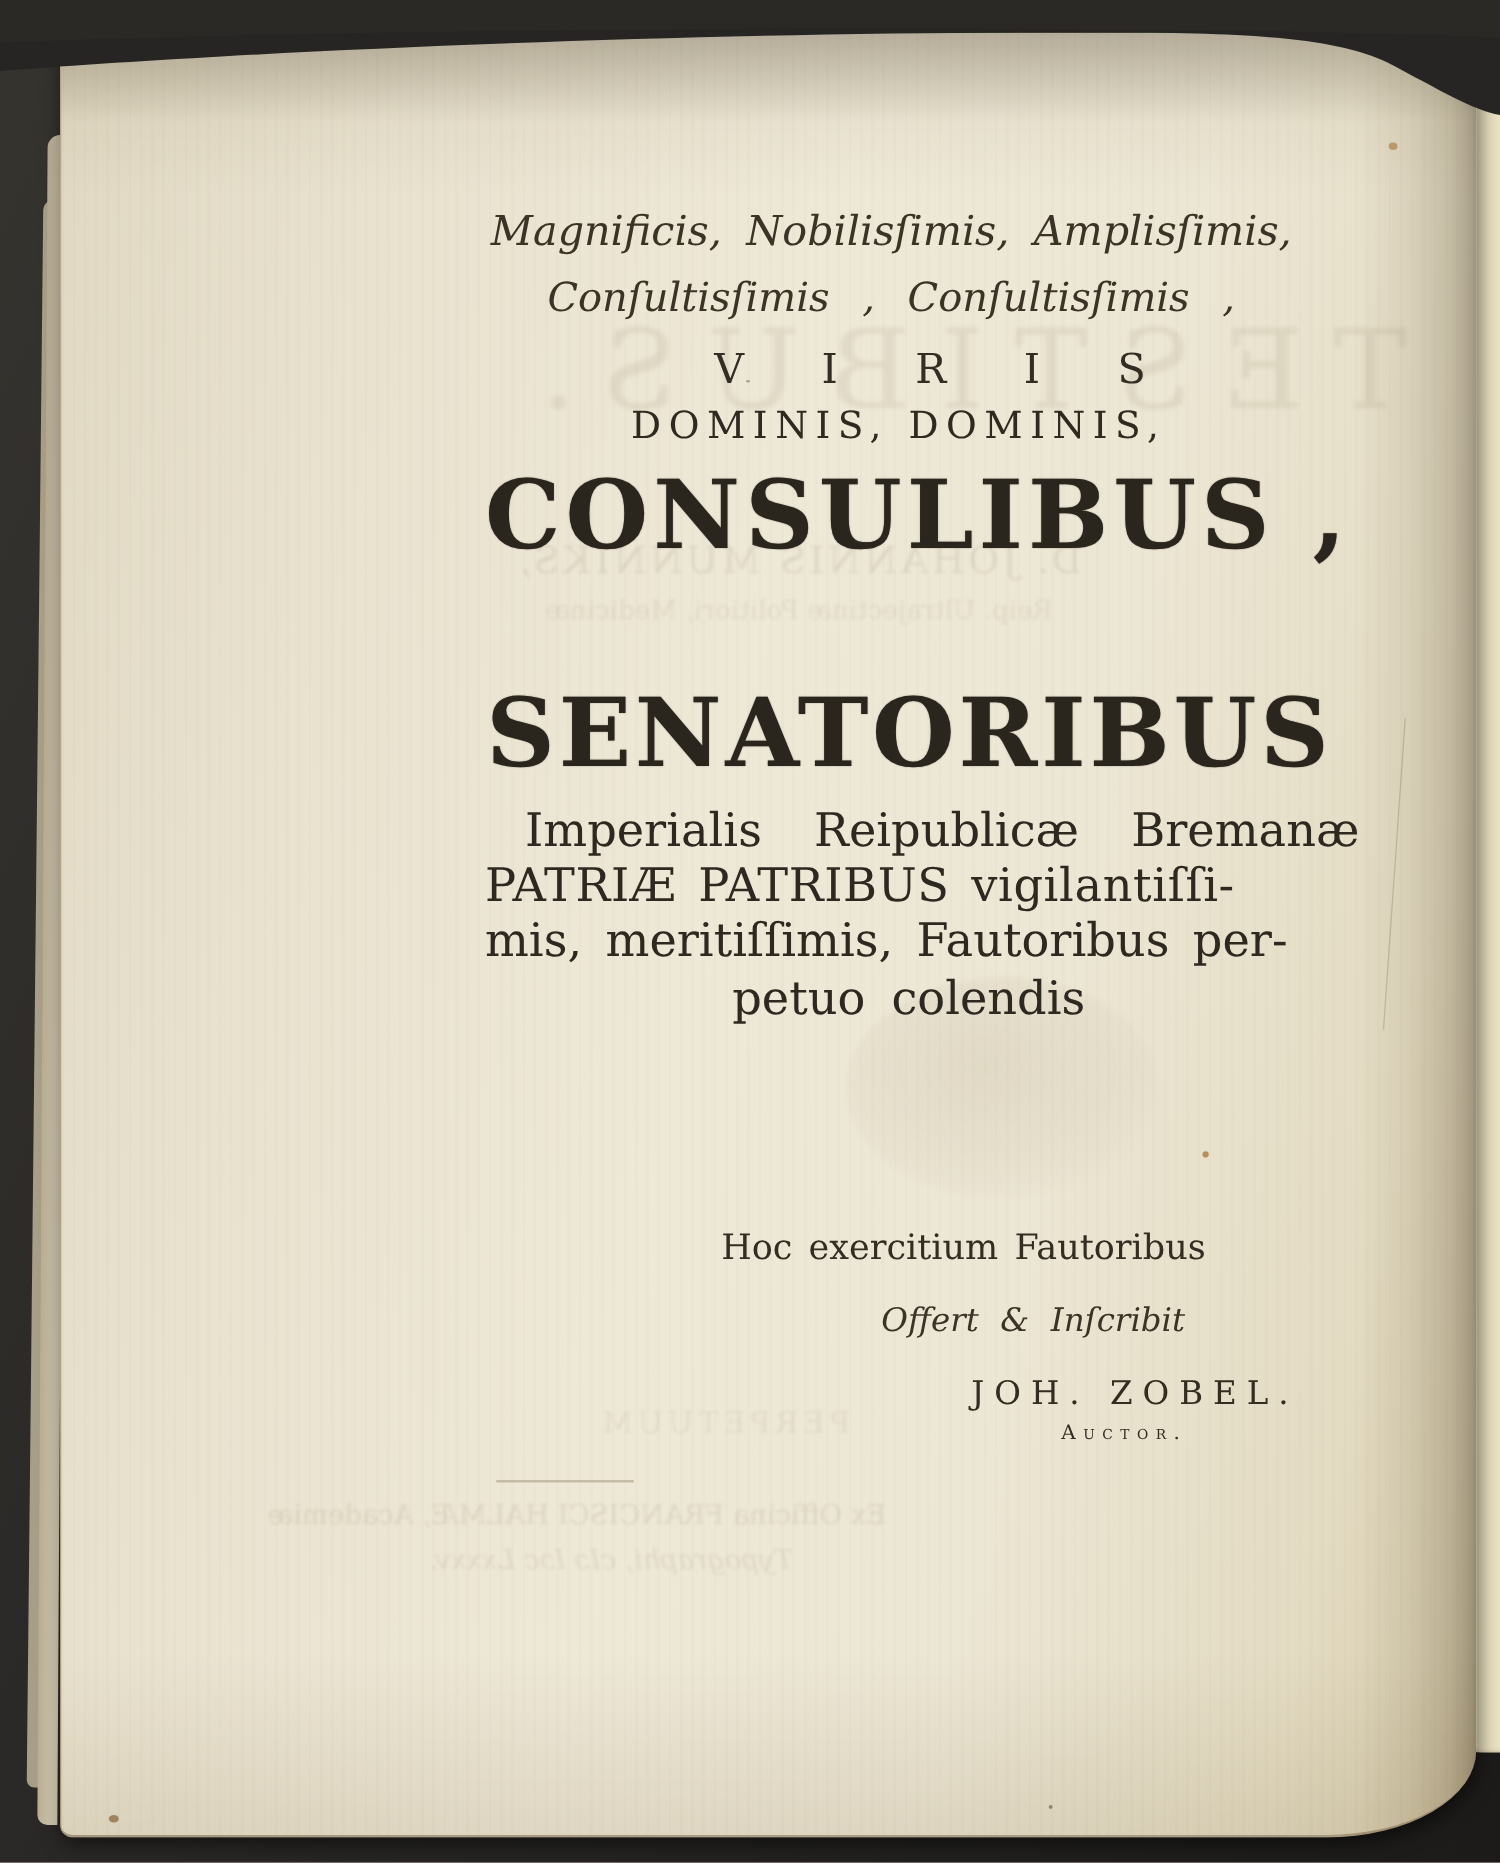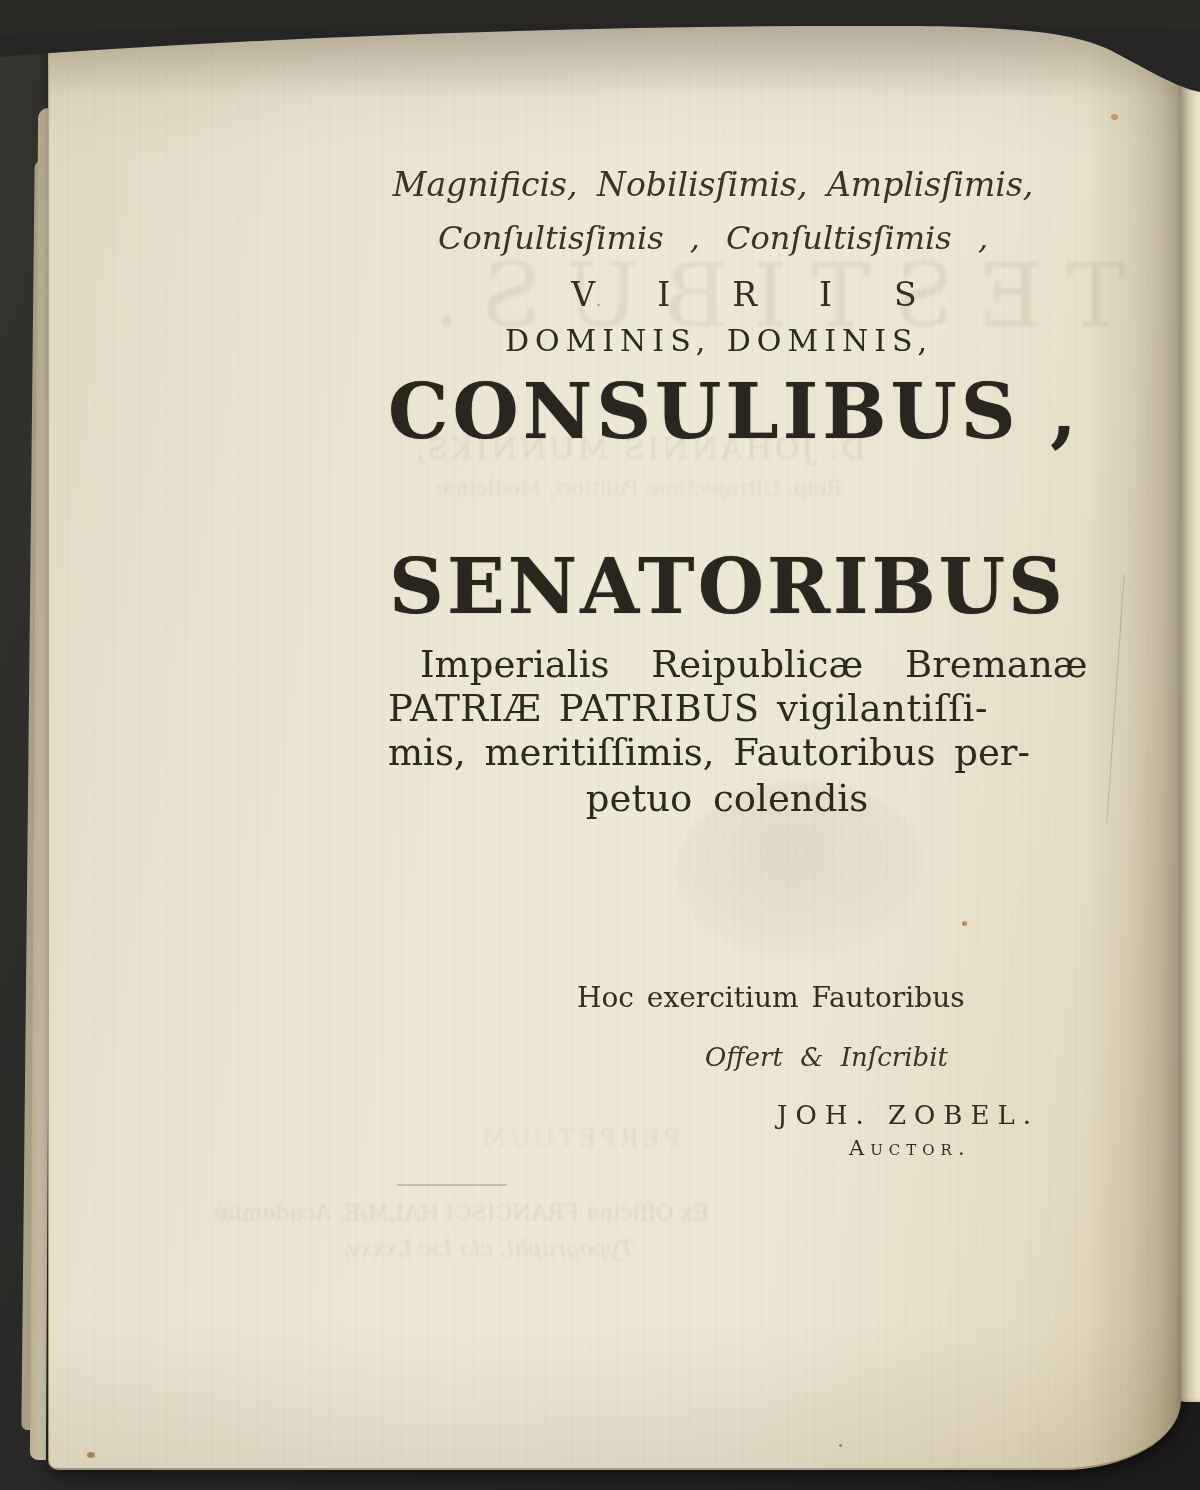--- a/index.html
+++ b/index.html
@@ -71,21 +71,21 @@
   .big2 .amp{font-size:48px;letter-spacing:0;margin-left:28px;font-style:italic;}
   .big3{top:523px;letter-spacing:3px;}
   .bodyline{text-align:left;padding-left:14px;font-size:37px;color:#2e2920;}
   .body1{top:620px;padding-left:46px;word-spacing:30px;}
   .body2{top:664px;word-spacing:5px;letter-spacing:.5px;}
   .body3{top:688px;word-spacing:7px;margin-top:20px;}
   .body4{top:754px;word-spacing:9px;text-align:center;}
   .hoc{left:528px;top:958px;font-size:28px;word-spacing:4px;color:#332d22;}
   .offert{left:656px;top:1018px;font-size:26px;font-style:italic;word-spacing:9px;color:#3a3326;}
   .zobel{left:728px;top:1076px;font-size:26px;letter-spacing:8px;color:#322c21;}
-  .auctor{left:800px;top:1112px;font-size:21px;font-variant:small-caps;letter-spacing:6px;color:#332d22;}
+  .auctor{left:800px;top:1112px;font-size:16px;font-variant:small-caps;letter-spacing:6px;color:#332d22;}
 
   
   .ghost{
     position:absolute;color:#7d6e4d;transform:scaleX(-1);
     filter:blur(1.2px);white-space:nowrap;line-height:1;text-align:center;
   }
   .g-big{left:318px;width:800px;top:226px;font-size:88px;letter-spacing:24px;opacity:.11;filter:blur(1.8px);}
   .g-name{left:150px;width:880px;top:408px;font-size:30px;letter-spacing:3px;opacity:.13;}
   .g-small{left:150px;width:880px;top:452px;font-size:21px;opacity:.11;}
   .g-mid{left:380px;width:300px;top:1100px;font-size:24px;letter-spacing:4px;opacity:.10;}

